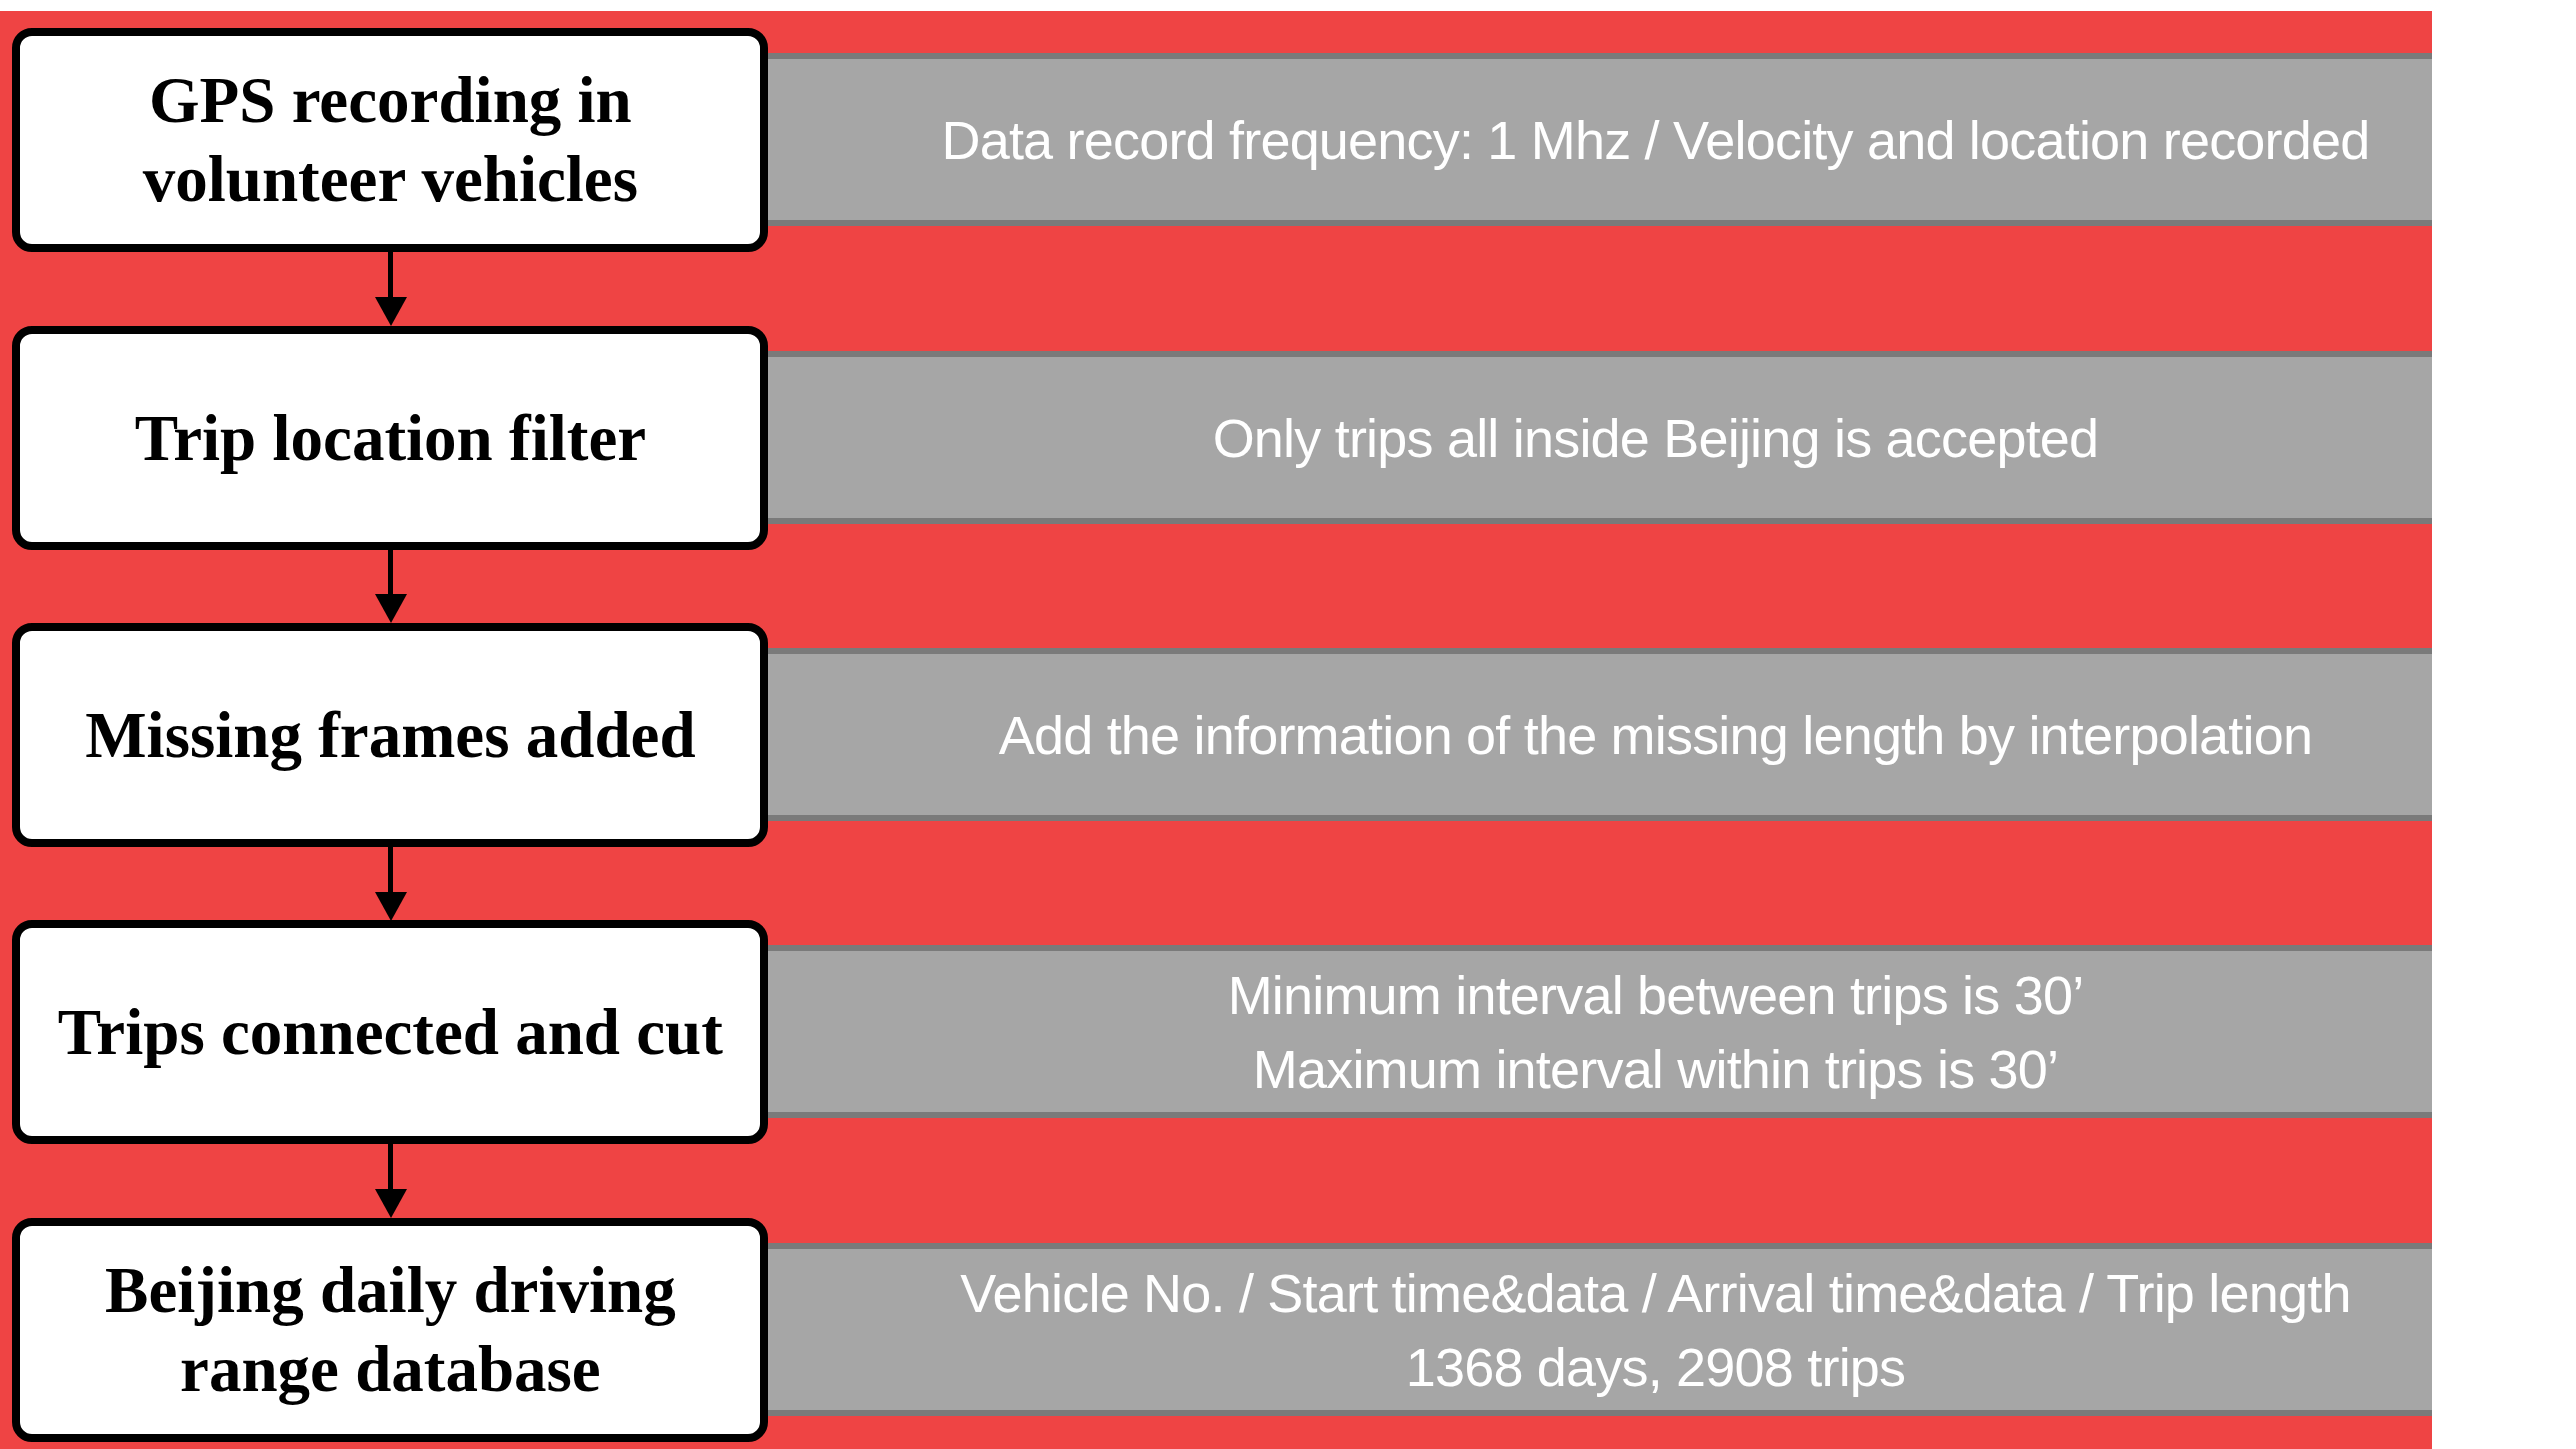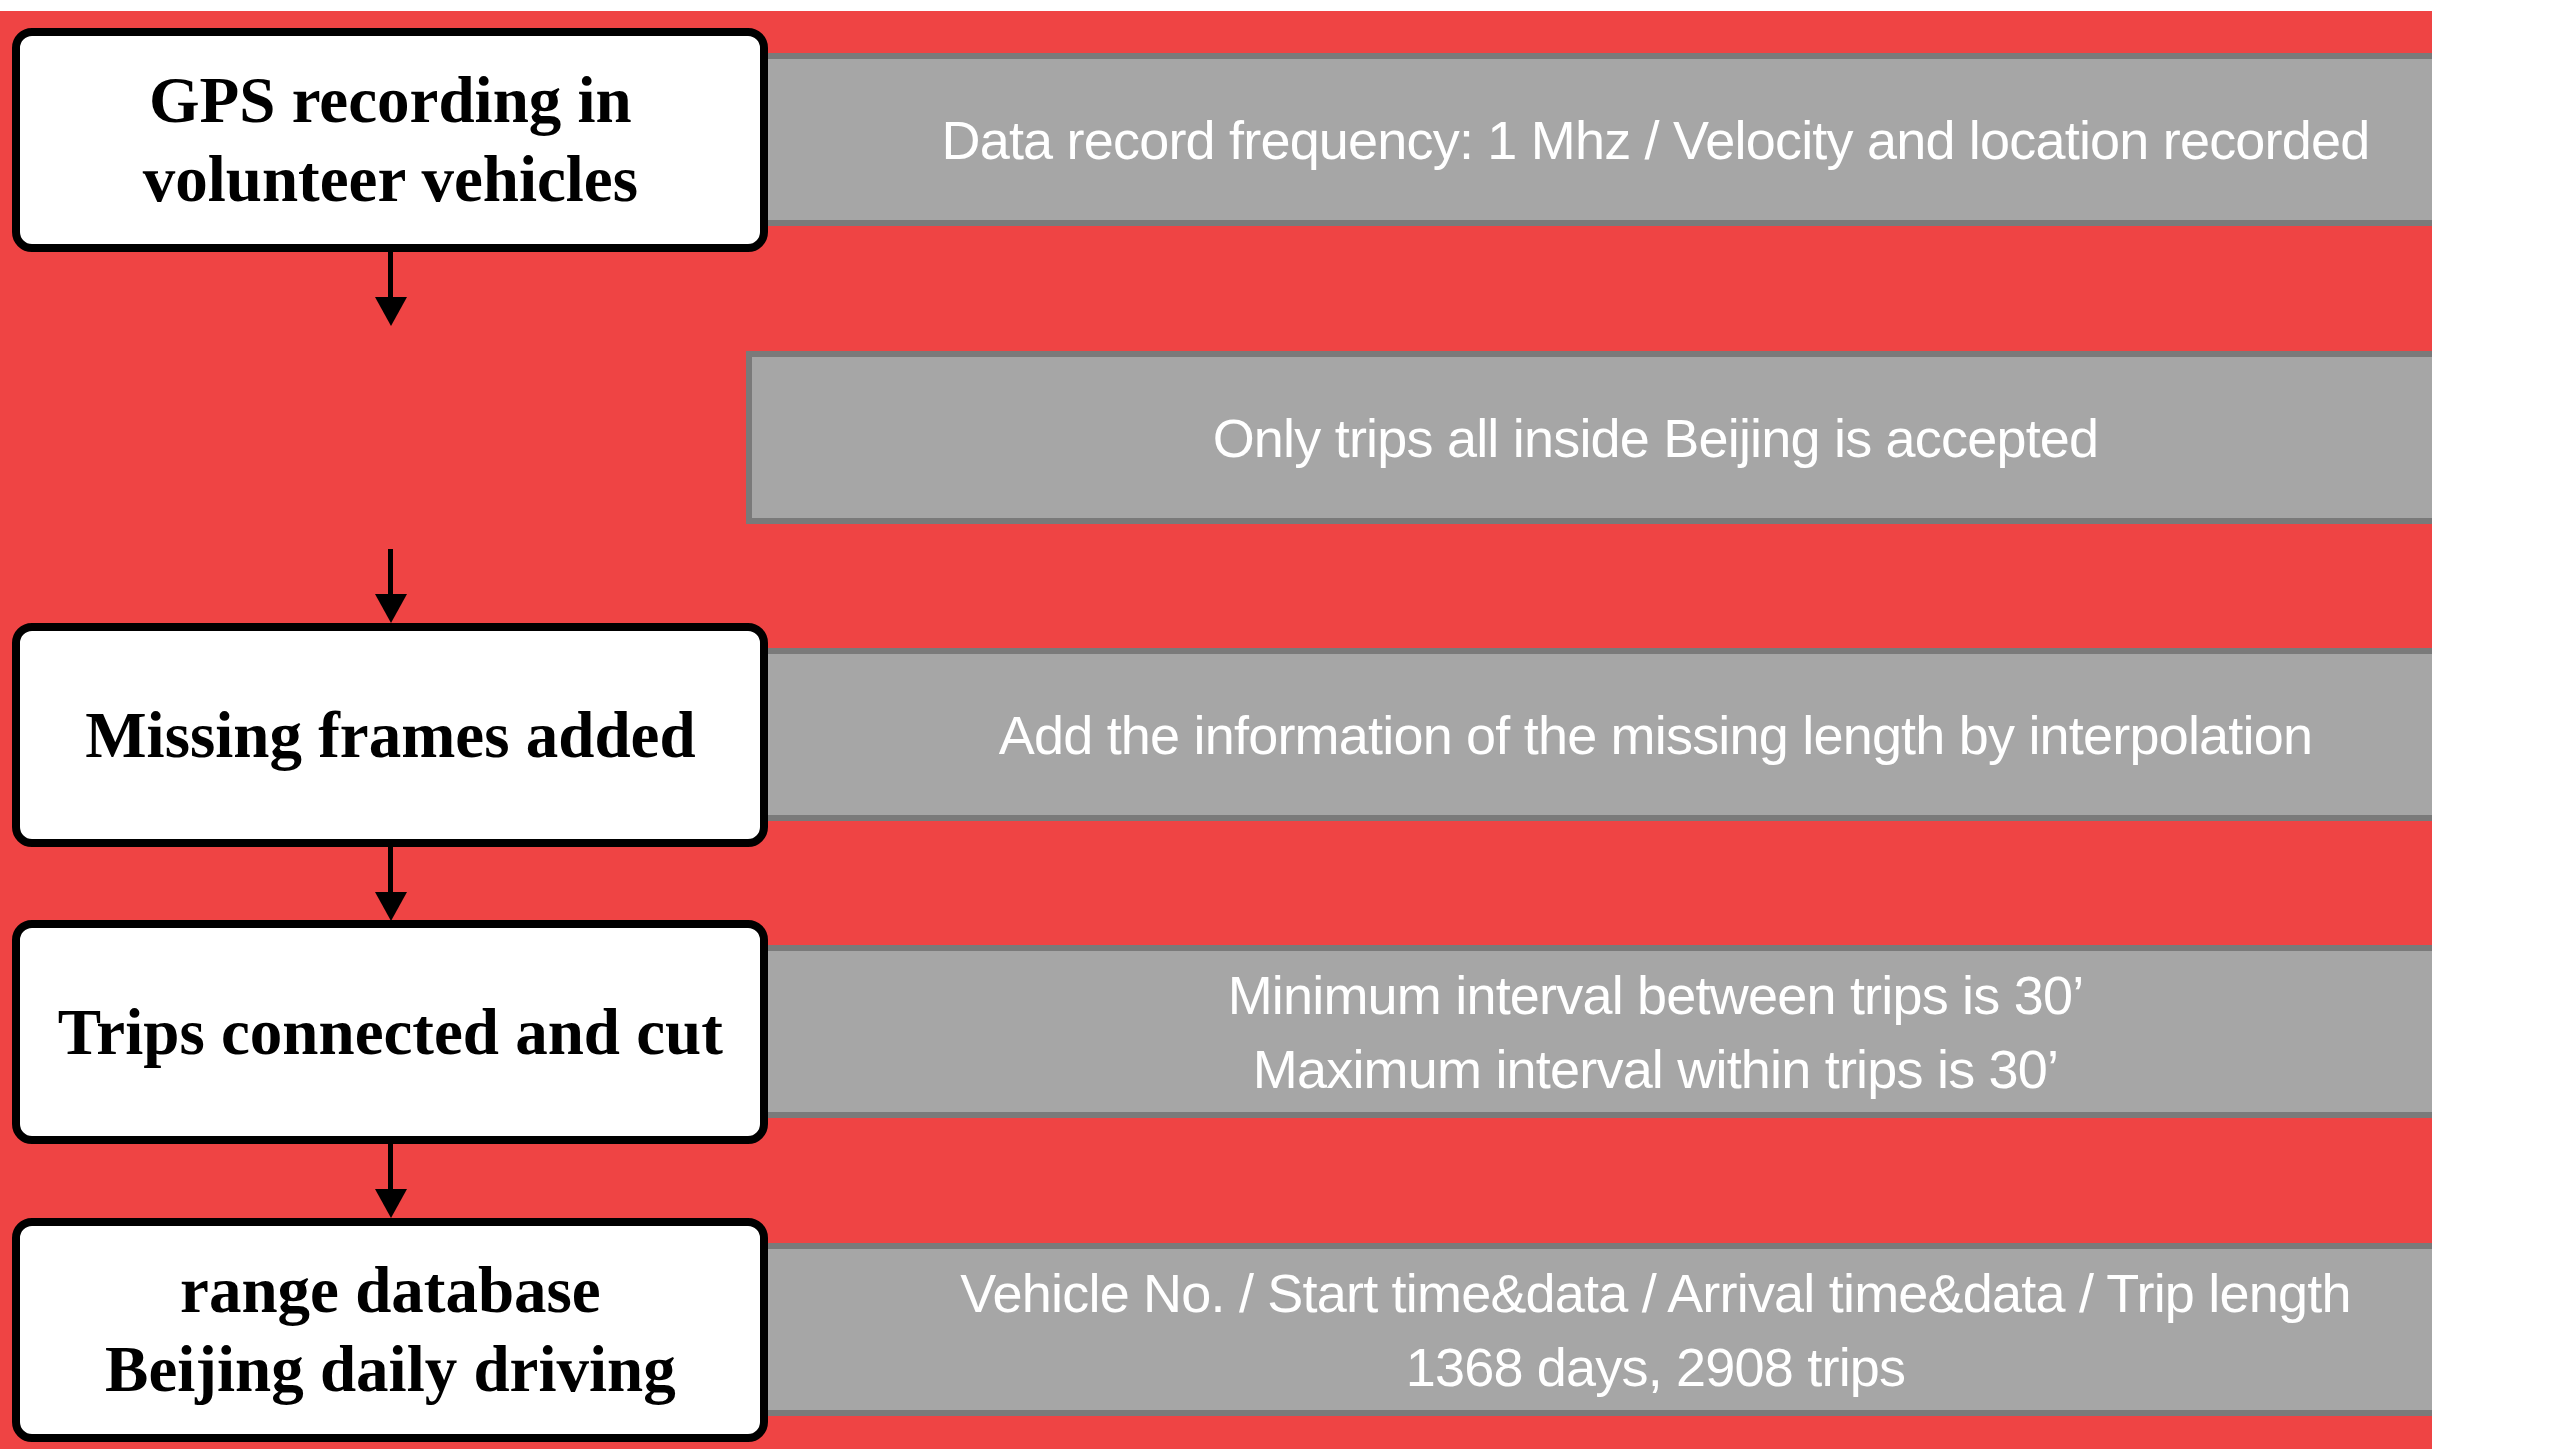--- a/index.html
+++ b/index.html
@@ -124,20 +124,23 @@
 
   <div class="arrow arrow-1">
     <div class="arrow-shaft"></div>
     <div class="arrow-head"></div>
   </div>
 
   <div class="row row-2">
     <div class="bar">
       <div class="bar-line">Only trips all inside Beijing is accepted</div>
     </div>
+    <div class="box">
+      <div class="box-line">Trip location filter</div>
+    </div>
   </div>
 
   <div class="arrow arrow-2">
     <div class="arrow-shaft"></div>
     <div class="arrow-head"></div>
   </div>
 
   <div class="row row-3">
     <div class="bar">
       <div class="bar-line">Add the information of the missing length by interpolation</div>
@@ -166,19 +169,19 @@
     <div class="arrow-shaft"></div>
     <div class="arrow-head"></div>
   </div>
 
   <div class="row row-5">
     <div class="bar">
       <div class="bar-line">Vehicle No. / Start time&amp;data / Arrival time&amp;data / Trip length</div>
       <div class="bar-line">1368 days, 2908 trips</div>
     </div>
     <div class="box">
+      <div class="box-line">Beijing daily driving</div>
       <div class="box-line">range database</div>
-      <div class="box-line">Beijing daily driving</div>
     </div>
   </div>
 
 </div>
 
 
 </body></html>

